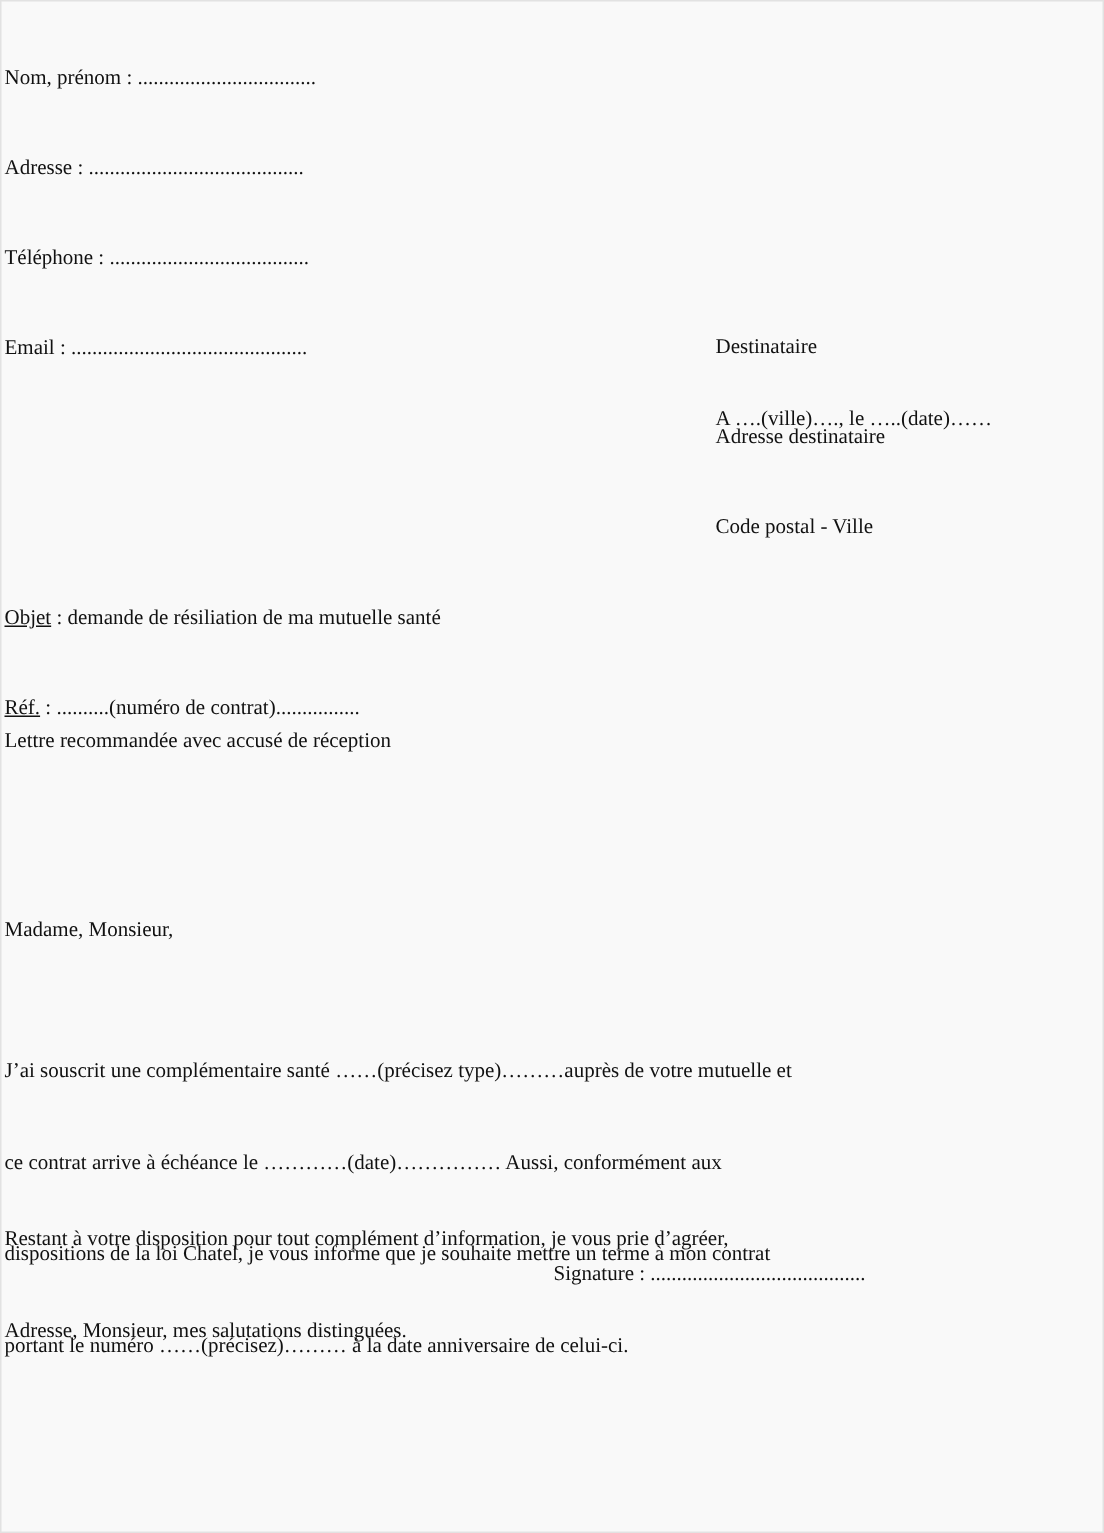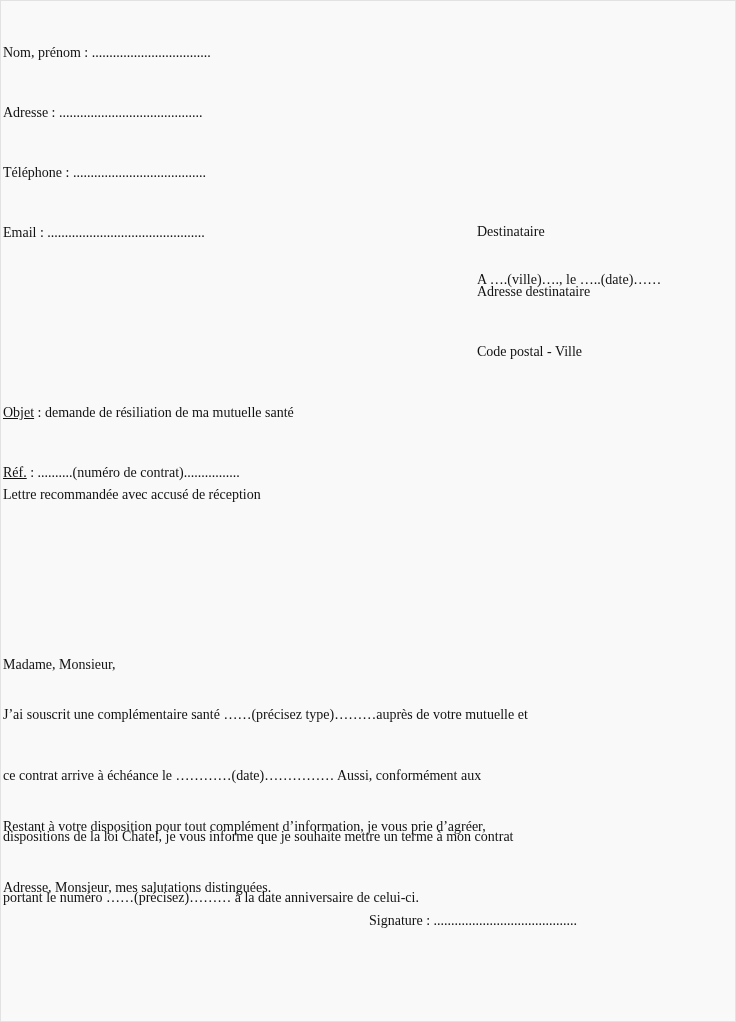--- a/index.html
+++ b/index.html
@@ -65,21 +65,20 @@
   .registered {
     left: 2px;
     top: 436px;
     margin-top: 48px;
   }
 
   
   .salutation {
     left: 2px;
     top: 610px;
-    margin-top: 44px;
   }
 
   
   .body1 {
     left: 2px;
     top: 663px;
     width: 734px;
   }
   .body2 {
     left: 2px;
@@ -87,21 +86,21 @@
     width: 720px;
   }
   .body1 .line, .body2 .line {
     line-height: 21px;
     font-family: Liberation Serif, serif;
   }
 
   
   .signature {
     left: 368px;
-    top: 910px;
+    top: 839px;
     white-space: pre;
   }
 </style>
 </head>
 <body>
 
 <div class="page">
 
   <div class="blk sender">
     <span class="line">Nom, prénom : ..................................</span>

